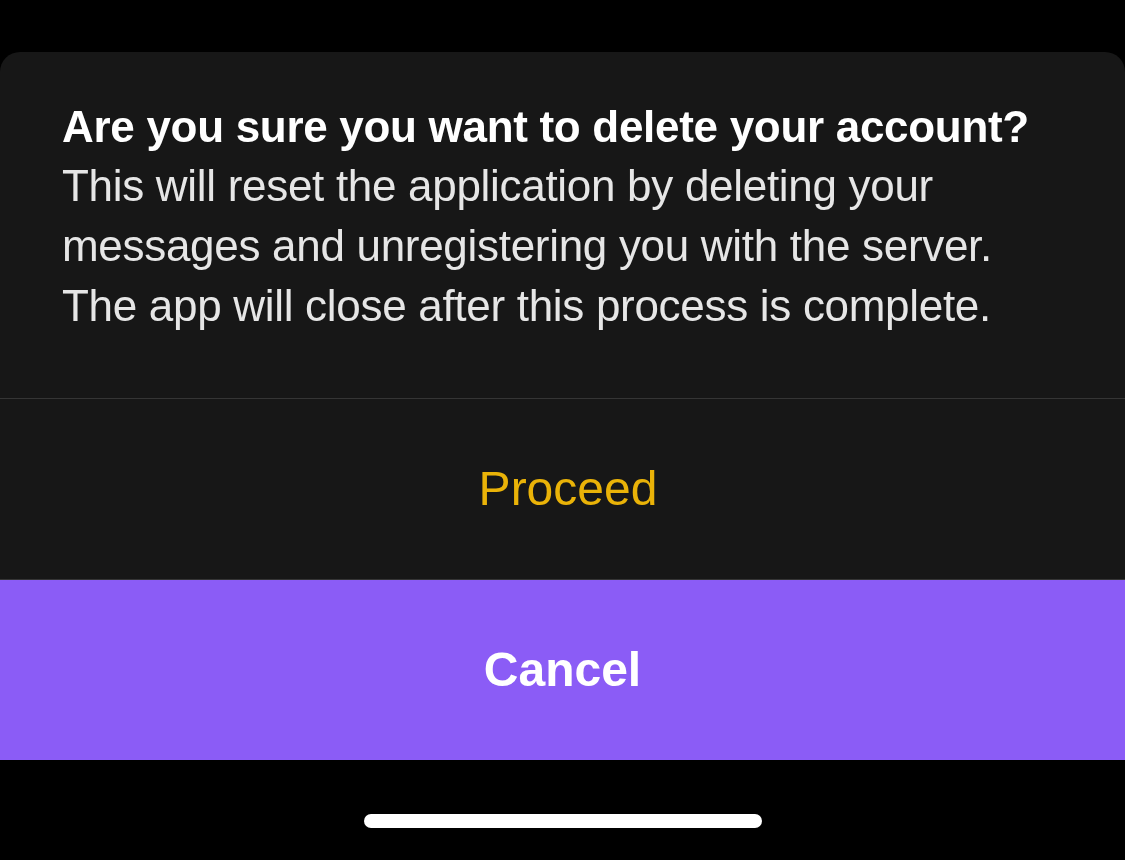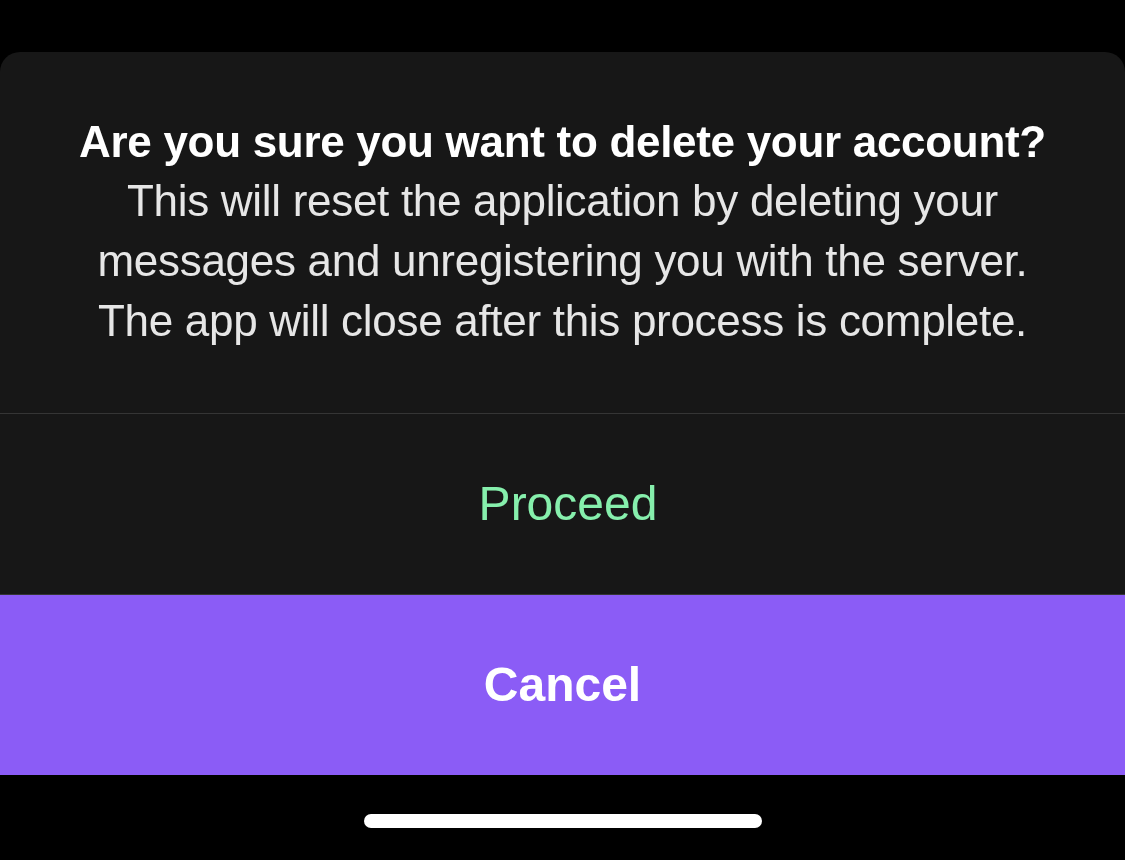--- a/index.html
+++ b/index.html
@@ -21,22 +21,22 @@
       position: absolute;
       top: 52px;
       left: 0;
       right: 0;
       background-color: #171717;
       border-radius: 20px 20px 0 0;
       overflow: hidden;
     }
     
     .message-section {
-      padding: 60px 62px 62px 62px;
-      text-align: center;
+      padding: 45px 62px 62px 62px;
+      text-align: left;
     }
     
     .message-title {
       color: #ffffff;
       font-size: 44px;
       font-weight: 700;
       line-height: 1.35;
       letter-spacing: -0.3px;
     }
     
@@ -60,21 +60,21 @@
       display: flex;
       align-items: center;
       justify-content: center;
       cursor: pointer;
       background: transparent;
       border: none;
       font-family: inherit;
     }
     
     .action-button.destructive {
-      color: #86efac;
+      color: #eab308;
       font-size: 48px;
       font-weight: 400;
       padding-left: 11px;
     }
     
     .action-button.cancel {
       color: #ffffff;
       font-size: 48px;
       font-weight: 600;
     }

